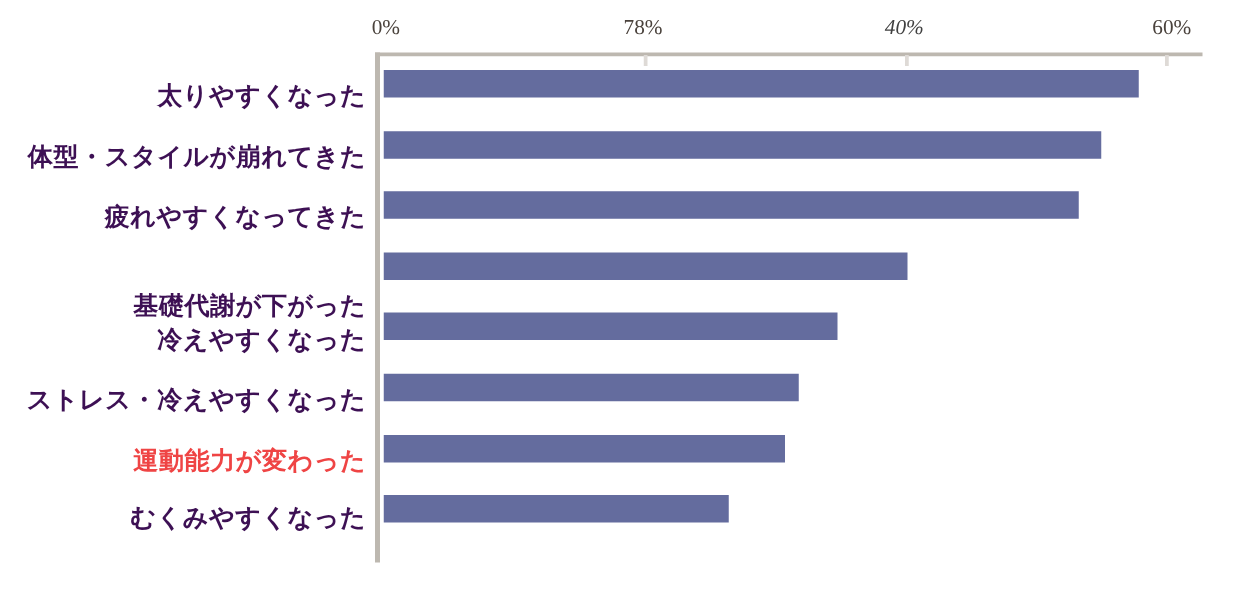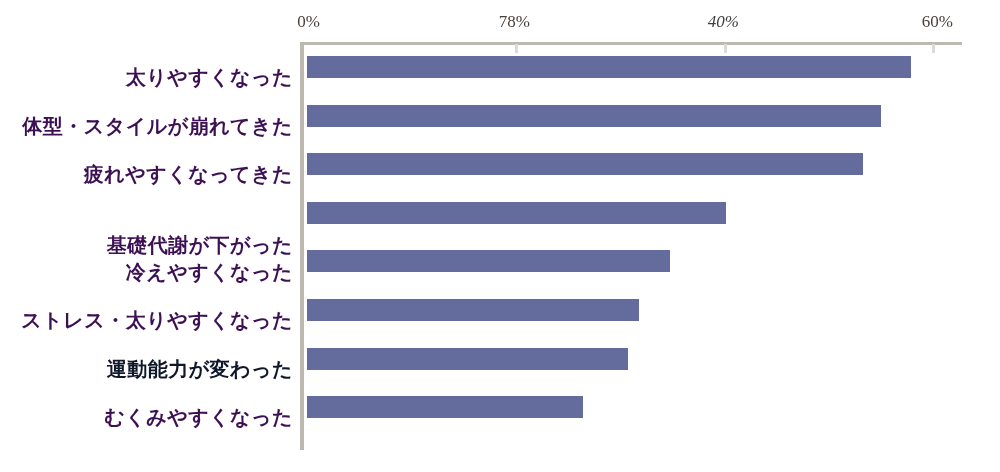--- a/index.html
+++ b/index.html
@@ -112,27 +112,27 @@
     <div class="cat-row">
         <span class="cat-label" style="color: rgb(61, 16, 84); text-align: right;">疲れやすくなってきた</span>
       </div>
     <div class="cat-row">
         <span class="cat-label" style="color: rgb(61, 16, 84); margin-top: 44px;">基礎代謝が下がった</span>
       </div>
     <div class="cat-row">
         <span class="cat-label" style="color: rgb(61, 16, 84);">冷えやすくなった</span>
       </div>
     <div class="cat-row">
-        <span class="cat-label" style="color: rgb(61, 16, 84);">ストレス・太りやすくなった</span>
+        <span class="cat-label" style="color: rgb(61, 16, 84);">ストレス・冷えやすくなった</span>
       </div>
     <div class="cat-row">
-        <span class="cat-label" style="color: #0f172a;">運動能力が変わった</span>
+        <span class="cat-label" style="color: #ef4444;">運動能力が変わった</span>
       </div>
     <div class="cat-row">
-        <span class="cat-label" style="color: rgb(61, 16, 84);">むくみやすくなった</span>
+        <span class="cat-label" style="color: rgb(61, 16, 84); font-family: Liberation Mono, monospace;">むくみやすくなった</span>
       </div>
   </div>
 
   <div id="plot-area">
     <div class="bar-row">
         <div class="bar" title="太りやすくなった 57.6%" style="width: 603.84px; background: rgb(100, 108, 158);"></div>
       </div>
     <div class="bar-row">
         <div class="bar" title="体型・スタイルが崩れてきた 54.8%" style="width: 574.487px; background: rgb(100, 108, 158);"></div>
       </div>

